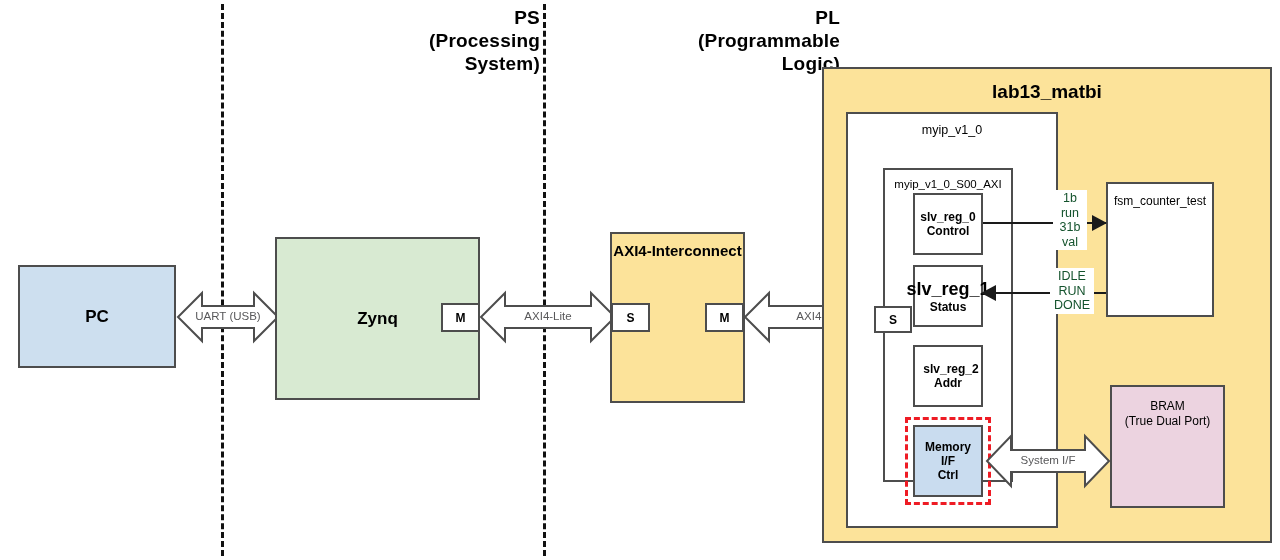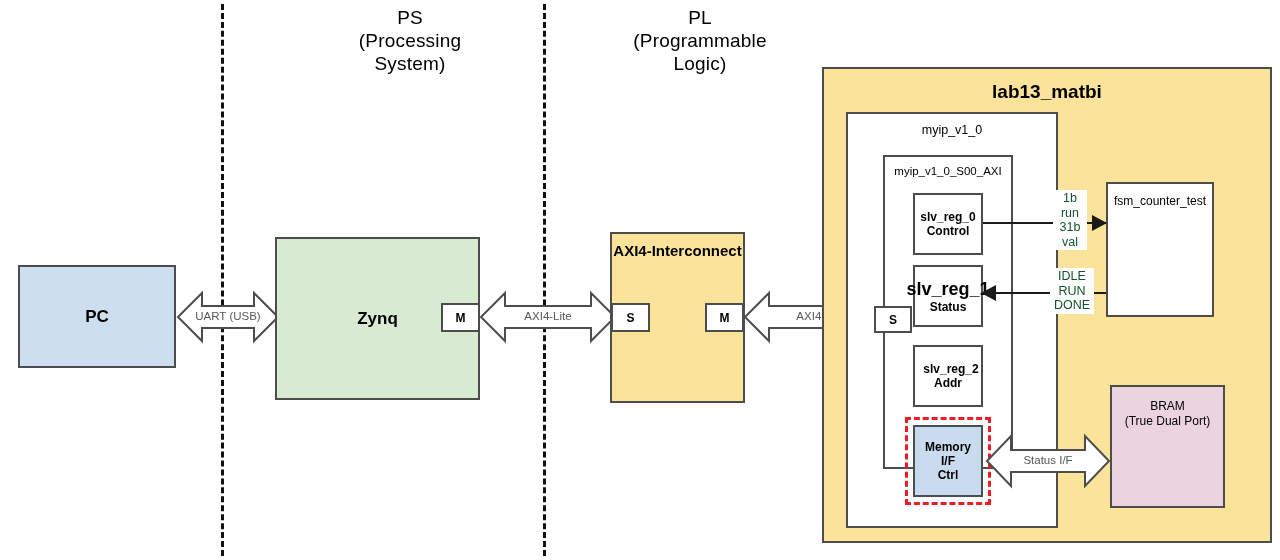--- a/index.html
+++ b/index.html
@@ -15,22 +15,22 @@
     width: 1280px;
     height: 560px;
     background: #ffffff;
     overflow: hidden;
   }
 
   .abs { position: absolute; box-sizing: border-box; }
 
   
   .section-title {
-    text-align: center;
-    font-weight: normal;
+    text-align: right;
+    font-weight: bold;
     color: #000000;
     font-size: 19px;
     line-height: 23px;
     letter-spacing: .2px;
   }
 
   
   .divider {
     border-left: 3px dashed #111111;
     width: 0;
@@ -173,21 +173,21 @@
   <div class="arrow-label" style="left:743px; top:310px; width:154px;">AXI4-Lite</div>
 
   <div class="abs block matbi-block" style="left:822px; top:67px; width:450px; height:476px; display:block;">
     <span class="top-title" style="top:12px; font-size:19px; font-weight:bold;">lab13_matbi</span>
   </div>
 
   <div class="abs block white-block" style="left:846px; top:112px; width:212px; height:416px; display:block;">
     <span class="top-title" style="top:9px; font-size:12.5px;">myip_v1_0</span>
   </div>
 
-  <div class="abs block white-block" style="left:883px; top:155px; width:130px; height:314px; display:block;padding-left:45px;">
+  <div class="abs block white-block" style="left:883px; top:168px; width:130px; height:314px; display:block;padding-left:45px;">
     <span class="top-title" style="top:8px; font-size:11.5px;">myip_v1_0_S00_AXI</span>
   </div>
 
   <div class="abs port" style="left:874px; top:306px; width:38px; height:27px;">
     <span>S</span>
   </div>
 
   <div class="abs block white-block" style="left:913px; top:193px; width:70px; height:62px; flex-direction:column;">
     <span style="font-size:12px; font-weight:bold;">slv_reg_0</span>
     <span style="font-size:12px; font-weight:bold;">Control</span>
@@ -232,15 +232,15 @@
   <svg class="arrow-svg" width="16" height="18" viewBox="0 0 16 18" style="left:981px; top:284px;">
     <path d="M 15 1 L 0 9 L 15 17 Z" fill="#1a1a1a"></path>
   </svg>
   <div class="sig-tag" style="left:1050px; top:268px; width:40px;">IDLE
 RUN
 DONE</div>
 
   <svg class="arrow-svg" width="126" height="62" viewBox="0 0 126 62" style="left:985px; top:430px;">
     <path d="M 26 6 L 26 20 L 100 20 L 100 6 L 124 31 L 100 56 L 100 42 L 26 42 L 26 56 L 2 31 Z" fill="#ffffff" stroke="#4d4d4d" stroke-width="2" stroke-linejoin="miter"></path>
   </svg>
-  <div class="arrow-label" style="left:985px; top:454px; width:126px;">Status I/F</div>
+  <div class="arrow-label" style="left:985px; top:454px; width:126px;">System I/F</div>
 
 </div>
 
 </body></html>

